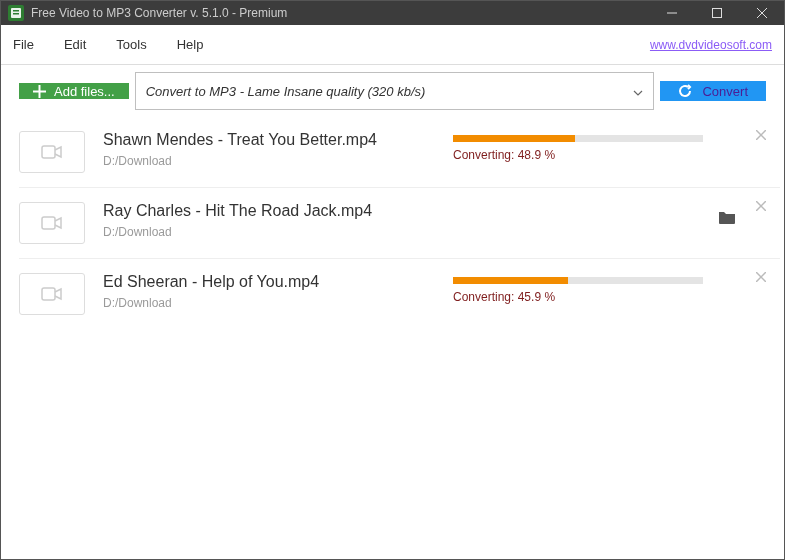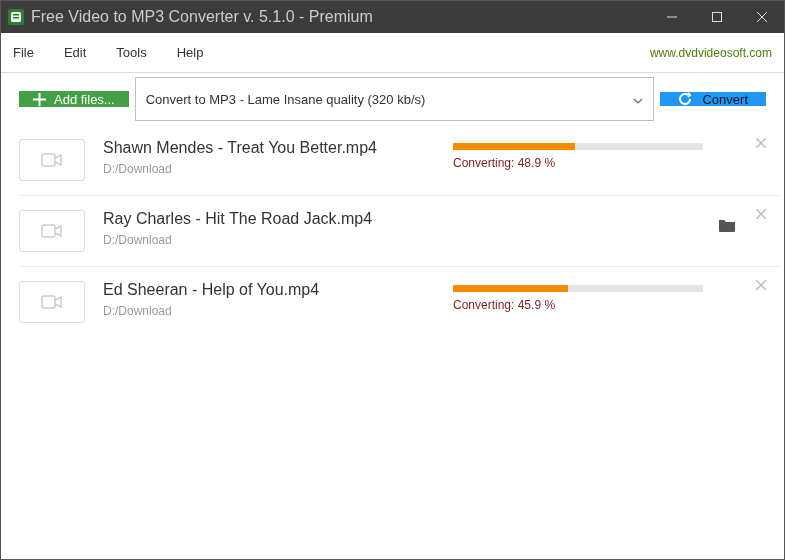--- a/index.html
+++ b/index.html
@@ -1,32 +1,32 @@
 <!DOCTYPE html>
 <html><head>
 <meta charset="utf-8">
 <style>
   * { box-sizing: border-box; margin: 0; padding: 0; font-family: "Segoe UI", Tahoma, sans-serif; }
   body { width: 785px; height: 560px; background: #fff; border: 1px solid #555; overflow: hidden; }
-  .titlebar { height: 32px; background: #3c3c3c; display: flex; align-items: center; color: #ddd; font-size: 16px; justify-content: flex-end; }
+  .titlebar { height: 24px; background: #3c3c3c; display: flex; align-items: center; color: #ddd; font-size: 12px; justify-content: flex-end; }
   .titlebar .app-icon { width: 16px; height: 16px; margin: 0 7px; background:#2e7d32; border-radius:2px; display:flex; align-items:center; justify-content:center; }
   .titlebar .app-icon svg { width:12px; height:12px; }
   .titlebar .title { flex: 0 0 auto; color:#ccc; }
   .titlebar .spacer { flex: 1; }
   .win-btn { width: 45px; height: 30px; display:flex; align-items:center; justify-content:center; color:#ddd; }
   .win-btn svg { width:10px; height:10px; stroke:#ddd; stroke-width:1; fill:none; }
   .menubar { height: 40px; display:flex; align-items:center; padding: 13px 12px; border-bottom: 1px solid #ddd; font-size: 13px; background:#fff; }
   .menubar .menu { margin-right: 30px; color:#333; }
-  .menubar .link { margin-left:auto; color:#4d7c0f; font-size:12px; }
+  .menubar .link { margin-left:auto; color:#8b5cf6; text-decoration: underline; font-size:12px; }
   .toolbar { height: 52px; background:#fff; display:flex; align-items:center; padding: 0 18px; gap:6px; }
   .btn-add { height: 16px; background:#43a047; color:#fff; border:none; display:flex; align-items:center; padding:0 14px; font-size:13px; gap:8px; cursor:pointer; }
   .btn-add svg { width:13px; height:13px; stroke:#fff; stroke-width:2; }
-  .preset { flex:1; height:44px; border:1px solid #bfbfbf; display:flex; align-items:center; padding:12px 10px; font-size:13px; color:#333; background:#fff; }
+  .preset { flex:1; height:38px; border:1px solid #bfbfbf; display:flex; align-items:center; padding:12px 10px; font-size:13px; color:#333; background:#fff;font-style:italic; }
   .preset .chev { margin-left:auto; }
-  .btn-convert { height:14px; background:#2196f3; color:#0f172a; border:none; display:flex; align-items:center; padding:0 18px; font-size:13px; gap:10px; cursor:pointer; }
+  .btn-convert { height:20px; background:#2196f3; color:#4c1d95; border:none; display:flex; align-items:center; padding:0 18px; font-size:13px; gap:10px; cursor:pointer; }
   .btn-convert svg { width:14px; height:14px; stroke:#fff; stroke-width:2; fill:none; }
   .list { padding: 0 4px 0 18px; }
   .item { display:flex; align-items:flex-start; padding: 14px 0 14px 0; border-bottom:1px solid #eee; position:relative; }
   .item:last-child { border-bottom:none; }
   .thumb { width:66px; height:42px; border:1px solid #ddd; border-radius:3px; display:flex; align-items:center; justify-content:center; margin-right:18px; flex-shrink:0; }
   .thumb svg { width:22px; height:18px; stroke:#ccc; stroke-width:1.5; fill:none; }
   .info { flex:0 0 350px; padding-top:0px; }
   .fname { font-size:16px; color:#333; margin-bottom:5px; }
   .fpath { font-size:12px; color:#9a9a9a; }
   .status-area { flex:1; padding-top:4px; padding-right: 60px; }

